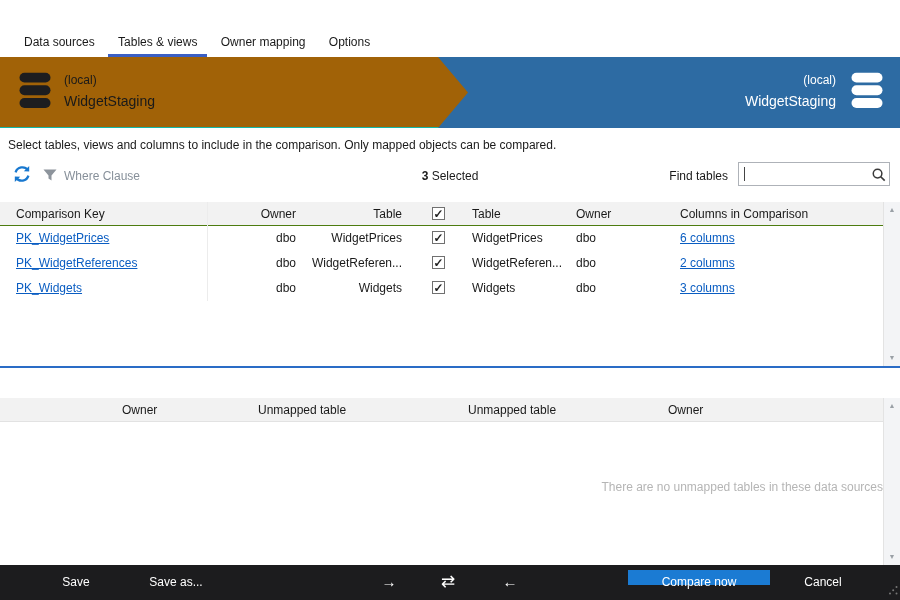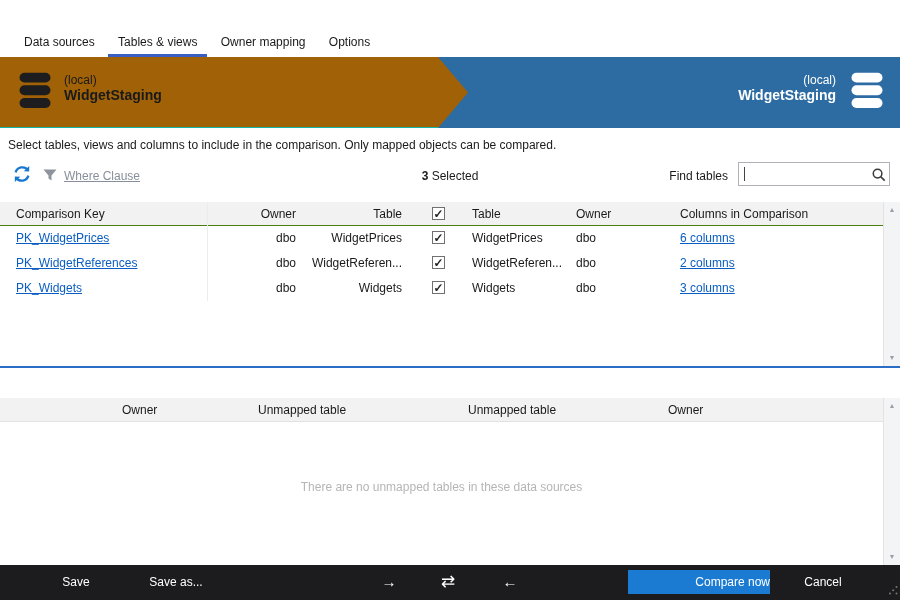--- a/index.html
+++ b/index.html
@@ -22,28 +22,28 @@
 
   
   .banner{position:absolute;top:57px;left:0;right:0;height:71px;background:#a16207;border-bottom:1px solid #14b8a6}
   .banner-blue{position:absolute;left:438px;top:0;width:462px;height:71px;background:var(--accent-blue,#2d6ba3);
     clip-path:polygon(0 0,100% 0,100% 100%,0 100%,30px 50%)}
   .db-icon-left{position:absolute;left:18px;top:15px;color:#1d1d1f}
   .src-left{position:absolute;left:64px;top:16px}
   .src-right{position:absolute;right:64px;top:16px;text-align:right;color:#fff;z-index:2}
   .db-icon-right{position:absolute;right:16px;top:15px;color:#fff;z-index:2}
   .server{font-size:12px}
-  .dbname{font-size:14px;font-weight:bold;margin-top:0}
+  .dbname{font-size:14px;font-weight:normal;margin-top:6px}
 
   .instruction{position:absolute;left:8px;top:138px}
 
   
   .refresh{position:absolute;left:12px;top:164px;cursor:pointer}
   .funnel{position:absolute;left:42px;top:167px;cursor:pointer}
-  .where{position:absolute;left:64px;top:169px;color:#87909a;text-decoration:underline;cursor:pointer}
+  .where{position:absolute;left:64px;top:169px;color:#87909a;cursor:pointer}
   .selected{position:absolute;left:0;right:0;top:169px;text-align:center}
   .selected .cnt{font-weight:bold}
   .find-label{position:absolute;right:172px;top:169px}
   .search-box{position:absolute;right:10px;top:162px;width:152px;height:24px;border:1px solid #aeb2b8;background:#fff}
   .search-box input{position:absolute;left:6px;top:2px;width:120px;height:18px;border:none;outline:none;font:inherit;background:transparent}
   .search-icon{position:absolute;right:3px;top:4px;cursor:pointer}
   .caret{position:absolute;left:5px;top:4px;width:1px;height:14px;background:#444}
 
   
   .grid{position:absolute;left:0;top:202px;width:883px}
@@ -67,30 +67,30 @@
   .sb-up{top:0}.sb-down{bottom:0}
   .sb-up::after{content:"\25B2"}.sb-down::after{content:"\25BC"}
 
   
   .divider{position:absolute;left:0;top:366px;right:0;height:2px;background:var(--divider-blue,#2a6cc6)}
   .unmap-bar{position:absolute;left:0;top:368px;right:0;height:30px;background:#fff}
 
   .grid2-header{position:absolute;left:0;top:398px;width:883px;height:24px;background:#f2f2f2;line-height:24px;border-bottom:1px solid #e2e2e2}
   .g2{position:absolute;top:0}
   .g2-o1{left:122px}.g2-t1{left:258px}.g2-t2{left:468px}.g2-o2{left:668px}
-  .empty-msg{position:absolute;left:0;width:883px;top:480px;text-align:center;color:#b5b5b5}
+  .empty-msg{position:absolute;left:0;width:883px;top:480px;text-align:right;color:#b5b5b5}
 
   
   .footer{position:absolute;left:0;right:0;top:565px;height:35px;background:var(--bar-bg,#1c1c1e);color:#fff}
   .f-btn{position:absolute;top:0;height:35px;line-height:35px;text-align:center;cursor:pointer;color:#fff}
   .f-save{left:40px;width:72px}
   .f-saveas{left:134px;width:84px}
   .f-arrow{position:absolute;top:0;height:35px;line-height:33px;font-size:15px;cursor:pointer;color:#fff;text-align:center;width:24px}
   .fa-r{left:377px}.fa-swap{left:436px;font-size:17px}.fa-l{left:498px}
-  .f-compare{position:absolute;left:628px;top:5px;width:142px;height:24px;line-height:24px;background:var(--button-blue,#1b7bd3);text-align:right;cursor:pointer;color:#fff}
+  .f-compare{position:absolute;left:628px;top:5px;width:142px;height:15px;line-height:24px;background:var(--button-blue,#1b7bd3);text-align:center;cursor:pointer;color:#fff}
   .f-cancel{left:786px;width:74px}
   .grip{position:absolute;right:2px;bottom:2px}
 </style>
 </head>
 <body>
 
 <div class="app">
 
 
   <div class="tabbar">

